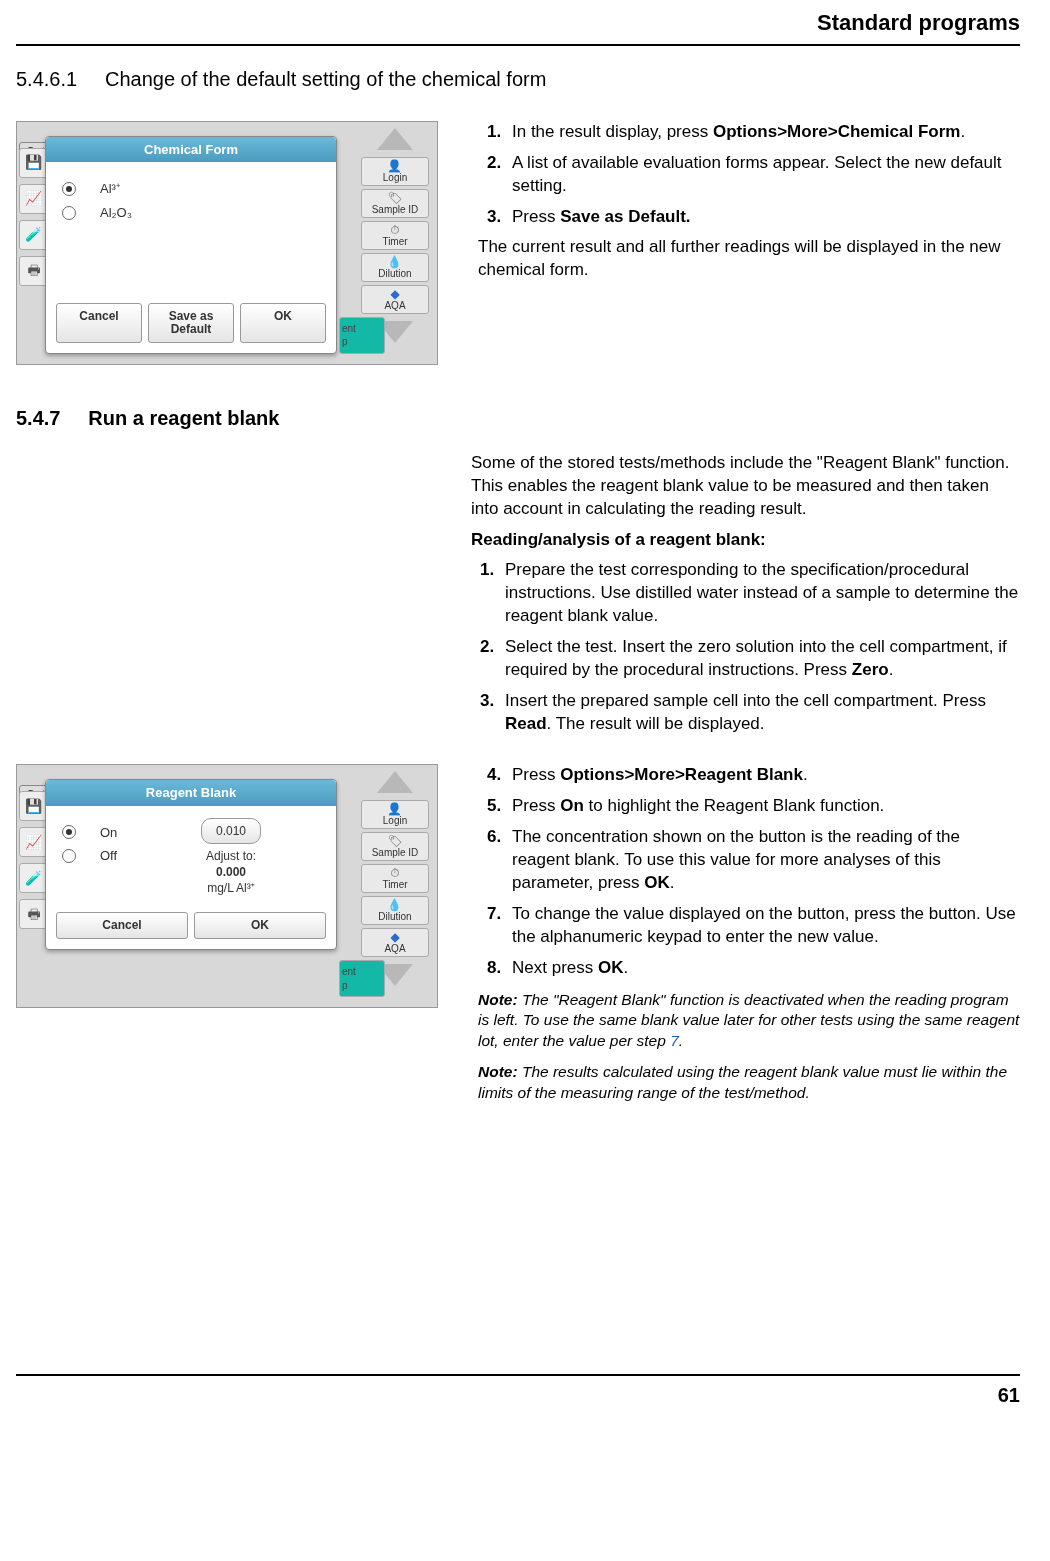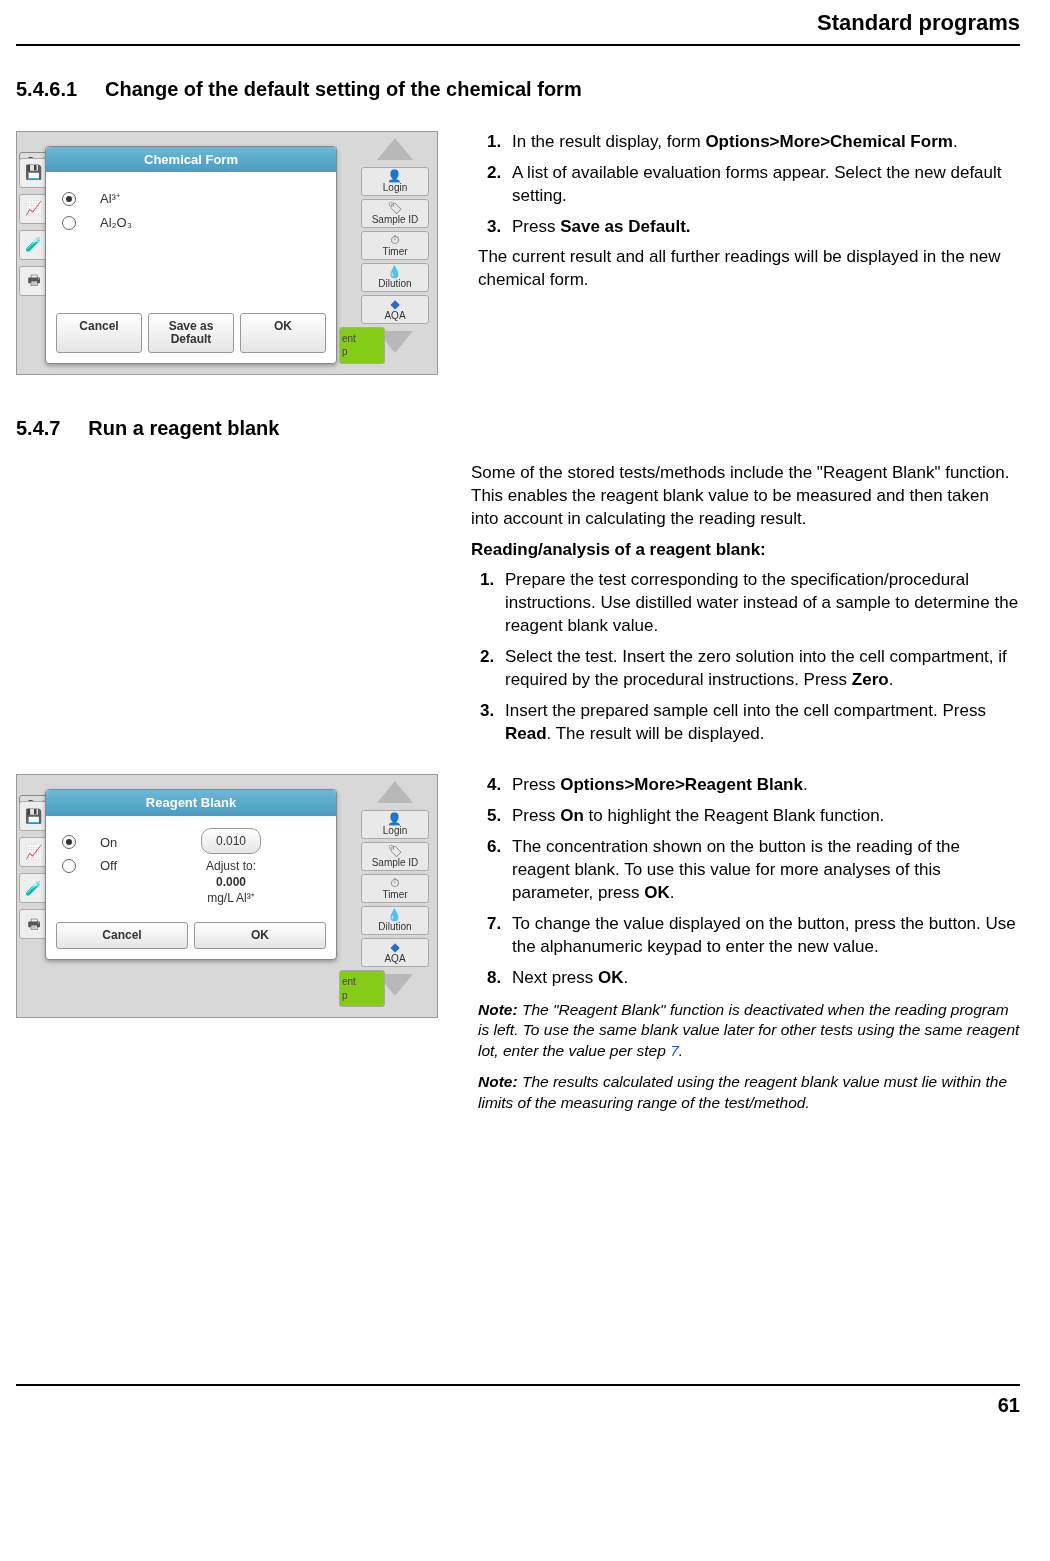--- a/index.html
+++ b/index.html
@@ -17,23 +17,23 @@
     position: relative;
   }
   .running-head {
     border-bottom: 2px solid #000;
     padding: 8px 0 6px 0;
     text-align: right;
     font-weight: bold;
     font-size: 22px;
   }
   .h1 {
-    font-weight: bold;
+    font-weight: normal;
     font-size: 20px;
-    margin: 30px 0 28px 0;
+    margin: 20px 0 28px 0;
   }
   .h2 {
     font-weight: bold;
     font-size: 20px;
     margin: 40px 0 20px 0;
   }
   .row {
     display: flex;
     align-items: flex-start;
     gap: 40px;
@@ -235,21 +235,21 @@
   }
   .adj-lbl {
     font-size: 12px;
     text-align: center;
   }
   .bg-btn {
     position: absolute;
     bottom: 10px;
     left: 322px;
     width: 40px;
-    background: #84cc16;
+    background: #14b8a6;
     border: 1px solid #aaa;
     font-size: 10px;
     padding: 4px 2px;
     text-align: left;
     color: #444;
     border-radius: 3px;
   }
 </style>
 </head>
 <body>
@@ -315,21 +315,21 @@
 Default</div>
           <div class="dbtn">OK</div>
         </div>
       </div>
       <div class="bg-btn" style="white-space:pre-line;">ent
 p</div>
     </div>
 
     <div class="text-wide">
       <ol class="steps">
-        <li><span>In the result display, form </span><span class="bold">Options&gt;More&gt;Chemical Form</span><span>.</span></li>
+        <li><span>In the result display, press </span><span class="bold">Options&gt;More&gt;Chemical Form</span><span>.</span></li>
         <li><span>A list of available evaluation forms appear. Select the new default setting.</span></li>
         <li><span>Press </span><span class="bold">Save as Default.</span></li>
       </ol>
       <p class="para">The current result and all further readings will be displayed in the new chemical form.</p>
     </div>
   </div>
 
   <div class="h2">
     <span>5.4.7</span>&nbsp;&nbsp;&nbsp;&nbsp;
     <span>Run a reagent blank</span>

